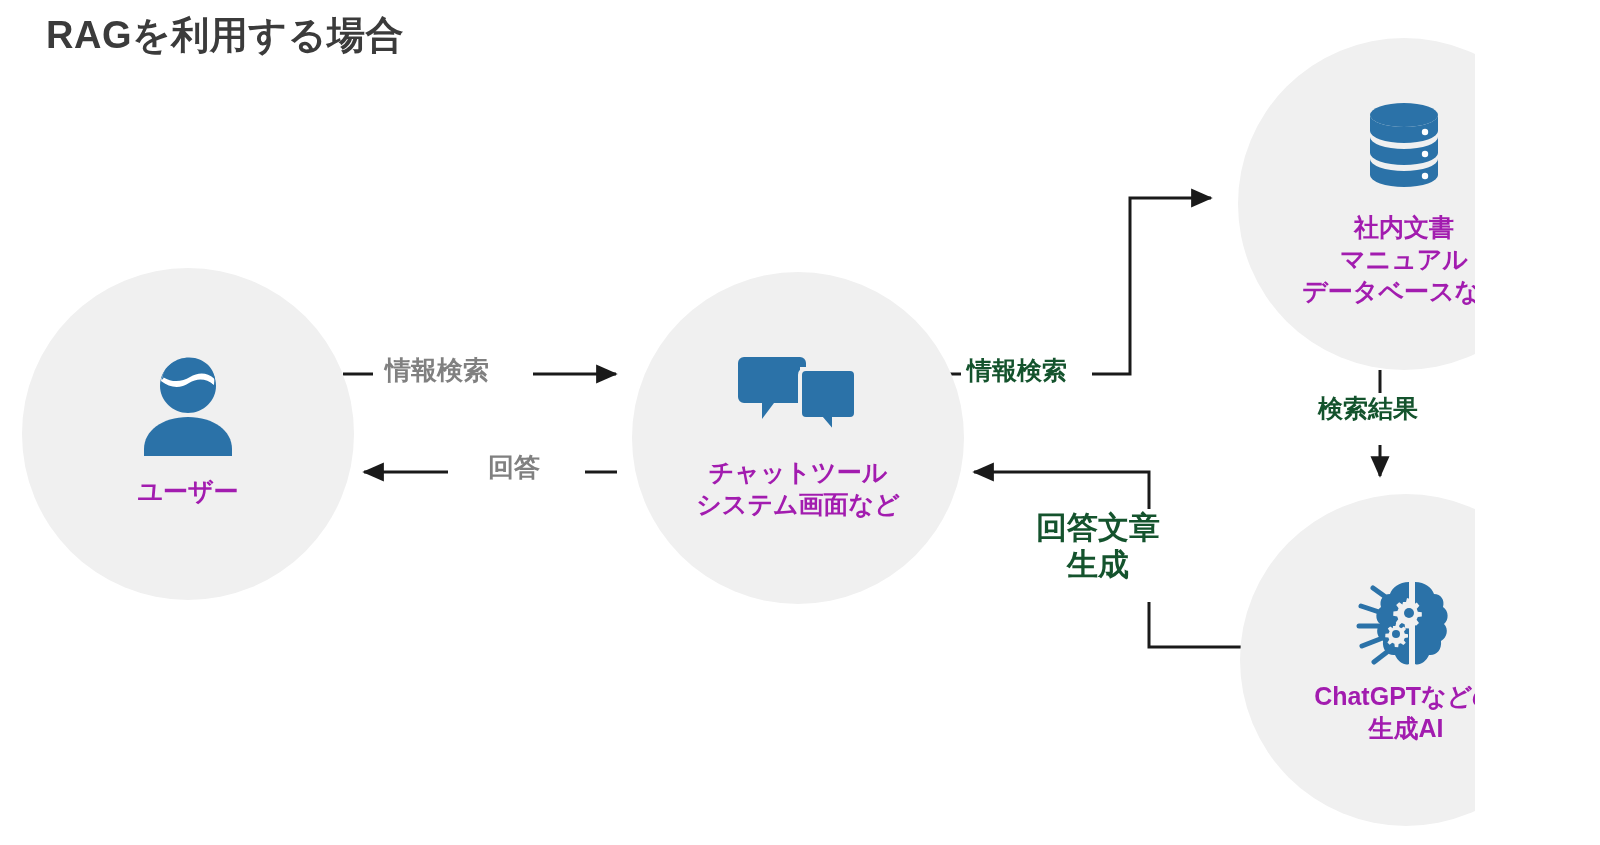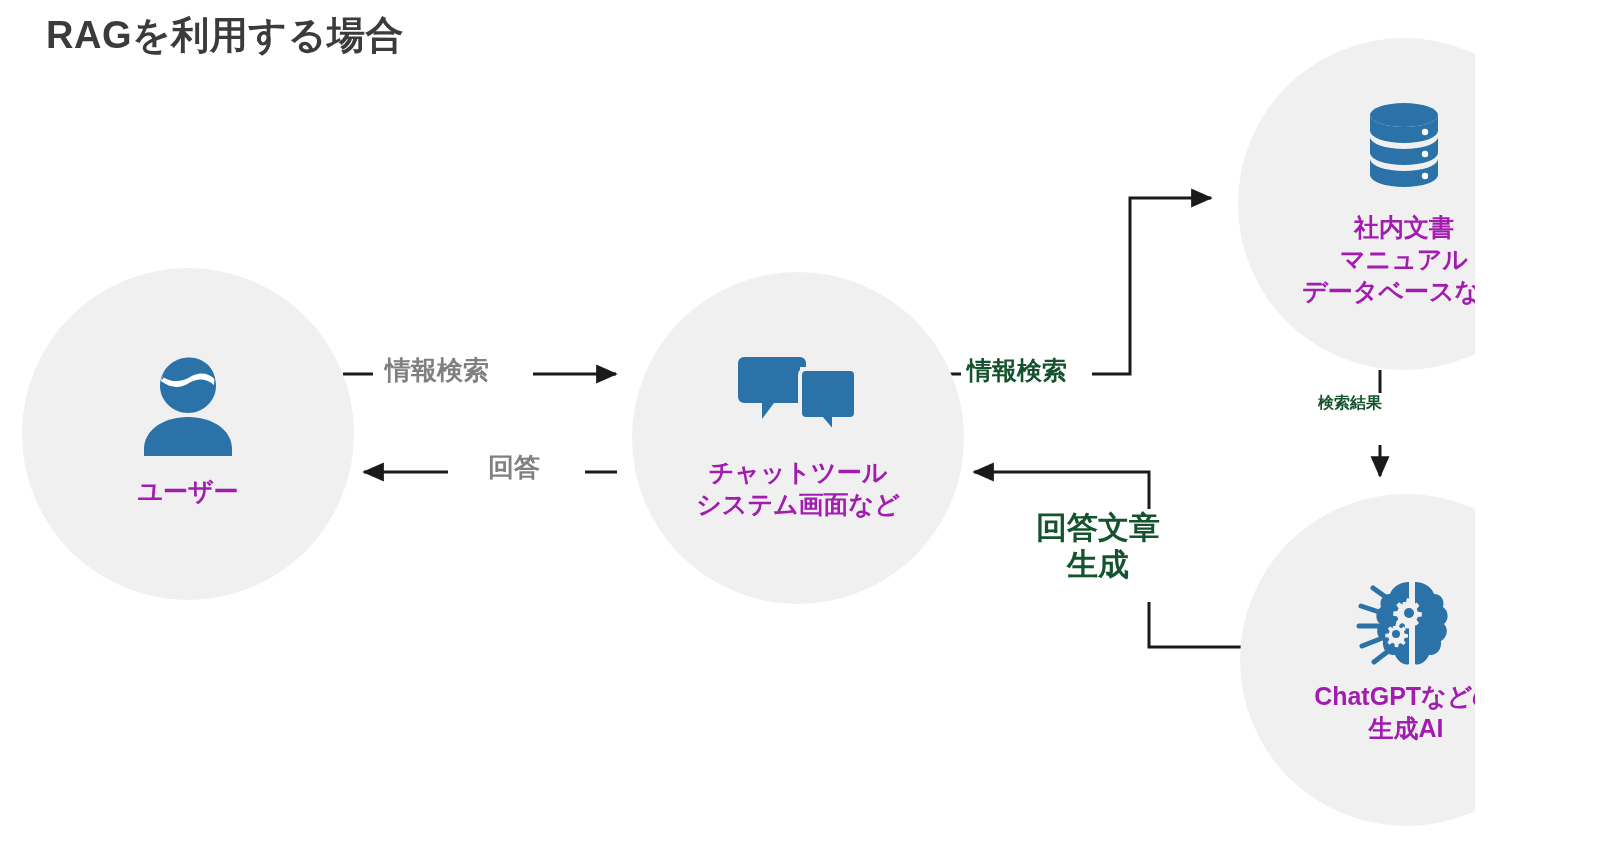--- a/index.html
+++ b/index.html
@@ -79,21 +79,21 @@
     line-height: 1.2;
     background: #ffffff;
     padding: 0 4px;
   }
   .edge-label.gray   { color: #808080; }
   .edge-label.orange { color: #14532d; }
 
   #label-prompt  { left: 381px;  top: 355px; font-size: 26px; }
   #label-answer  { left: 484px;  top: 452px; font-size: 26px; }
   #label-search  { left: 963px;  top: 355px; font-size: 25px; }
-  #label-result  { left: 1314px; top: 393px; font-size: 16px; }
+  #label-result  { left: 1314px; top: 393px; font-size: 25px; }
   #label-gen     { left: 1032px; top: 509px; font-size: 31px; }
 
   
   #arrow-layer {
     position: absolute;
     left: 0;
     top: 0;
     width: 1600px;
     height: 845px;
     pointer-events: none;

